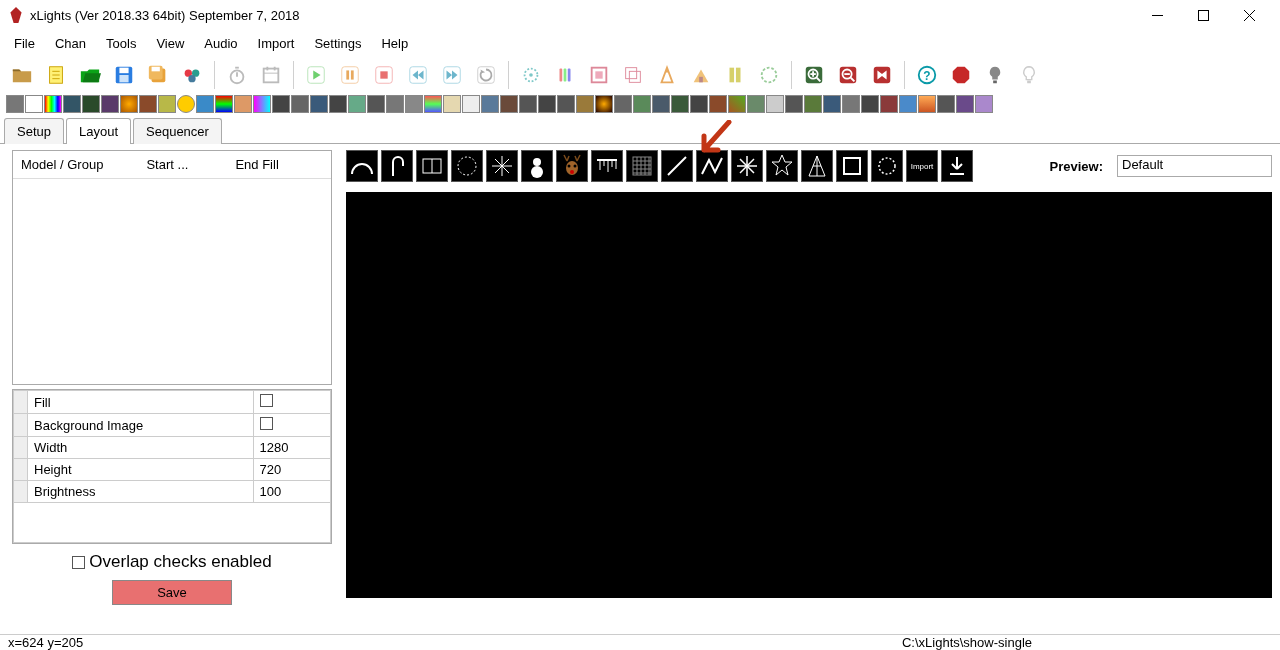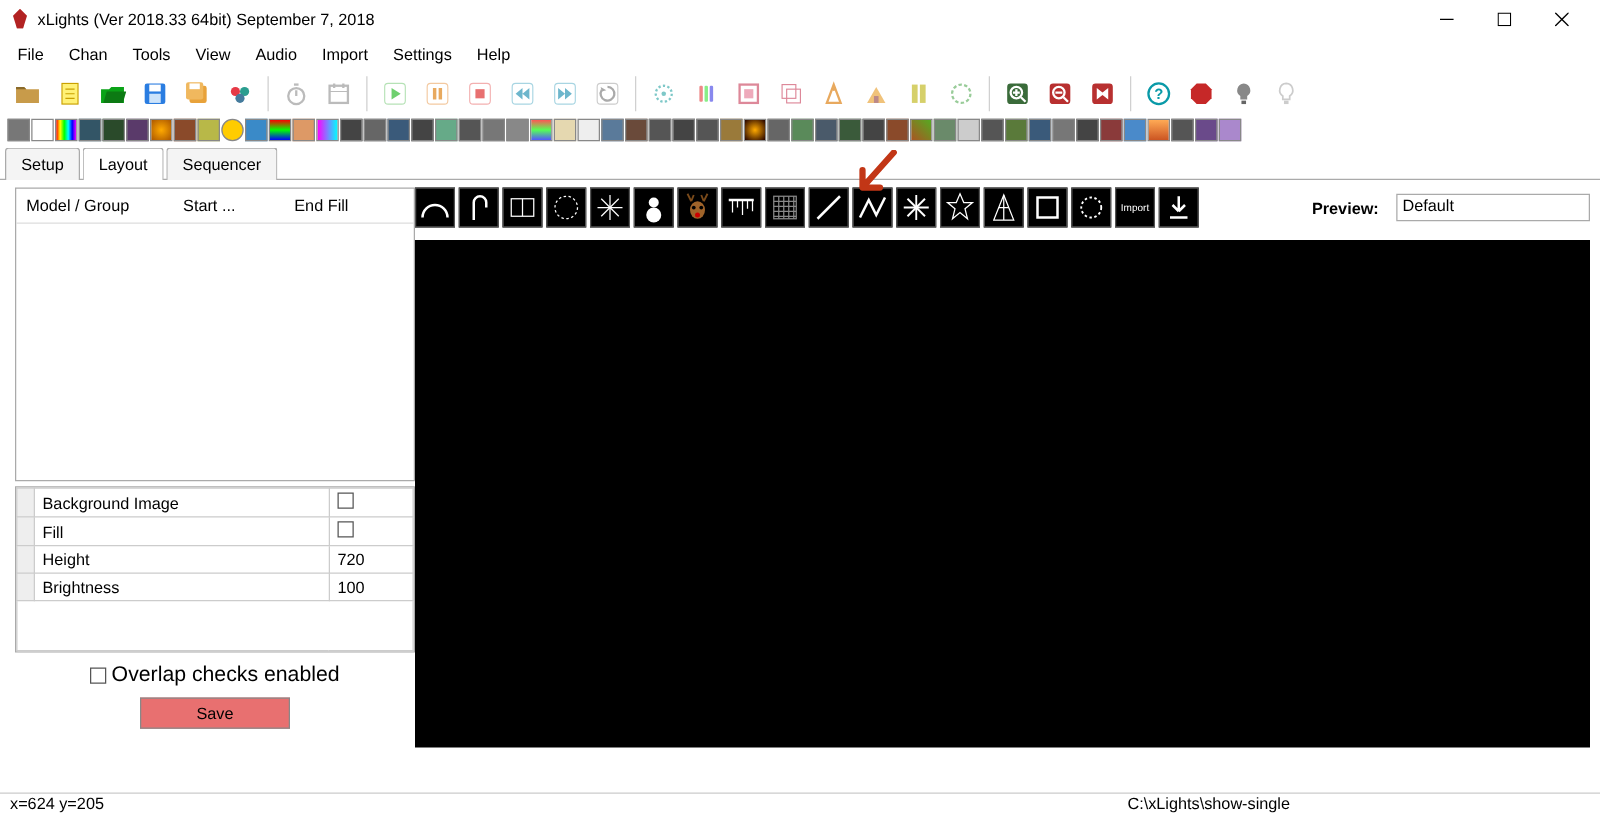--- a/index.html
+++ b/index.html
@@ -26,21 +26,21 @@
 
 .effectstrip { display: flex; padding: 2px 6px; gap: 1px; }
 .effectstrip .eff { width: 18px; height: 18px; border: 1px solid #888; }
 
 
 .tabbar { display: flex; border-bottom: 1px solid #aaa; margin-top: 2px; padding-left: 4px; }
 .tabbar .tab { padding: 5px 12px; border: 1px solid #aaa; border-bottom: none; background: #f4f4f4; margin-right: 2px; font-size: 13px; border-radius: 3px 3px 0 0; position: relative; top: 1px; }
 .tabbar .tab.active { background: #fff; }
 
 
-.content { display: flex; padding: 6px 0 0 12px; }
+.content { display: flex; padding: 6px 0 0 12px; gap: 14px; }
 
 
 .leftpanel { width: 320px; display: flex; flex-direction: column; }
 .modellist { border: 1px solid #aaa; background: #fff; height: 235px; }
 .modellist-header { display: flex; border-bottom: 1px solid #ddd; }
 .modellist-header .col { padding: 6px 8px; font-size: 13px; }
 .modellist-header .col:nth-child(1) { flex: 1.5; }
 .modellist-header .col:nth-child(2) { flex: 1; }
 .modellist-header .col:nth-child(3) { flex: 1.2; }
 .propgrid { border: 1px solid #aaa; margin-top: 4px; }
@@ -376,27 +376,32 @@
         <div class="col">Start ...</div>
         <div class="col">End Fill</div>
       </div>
     </div>
 
     <div class="propgrid">
       <table>
         <tbody>
             <tr>
           <td class="handle"></td>
+          <td>Fill</td>
+          <td class="checkbox-cell"><span class="cb"></span></td>
+        </tr>
+        <tr>
+          <td class="handle"></td>
           <td>Background Image</td>
           <td class="checkbox-cell"><span class="cb"></span></td>
         </tr>
         <tr>
           <td class="handle"></td>
-          <td>Fill</td>
-          <td class="checkbox-cell"><span class="cb"></span></td>
+          <td>Width</td>
+          <td>1280</td>
         </tr>
         <tr>
           <td class="handle"></td>
           <td>Height</td>
           <td>720</td>
         </tr>
         <tr>
           <td class="handle"></td>
           <td>Brightness</td>
           <td>100</td>

